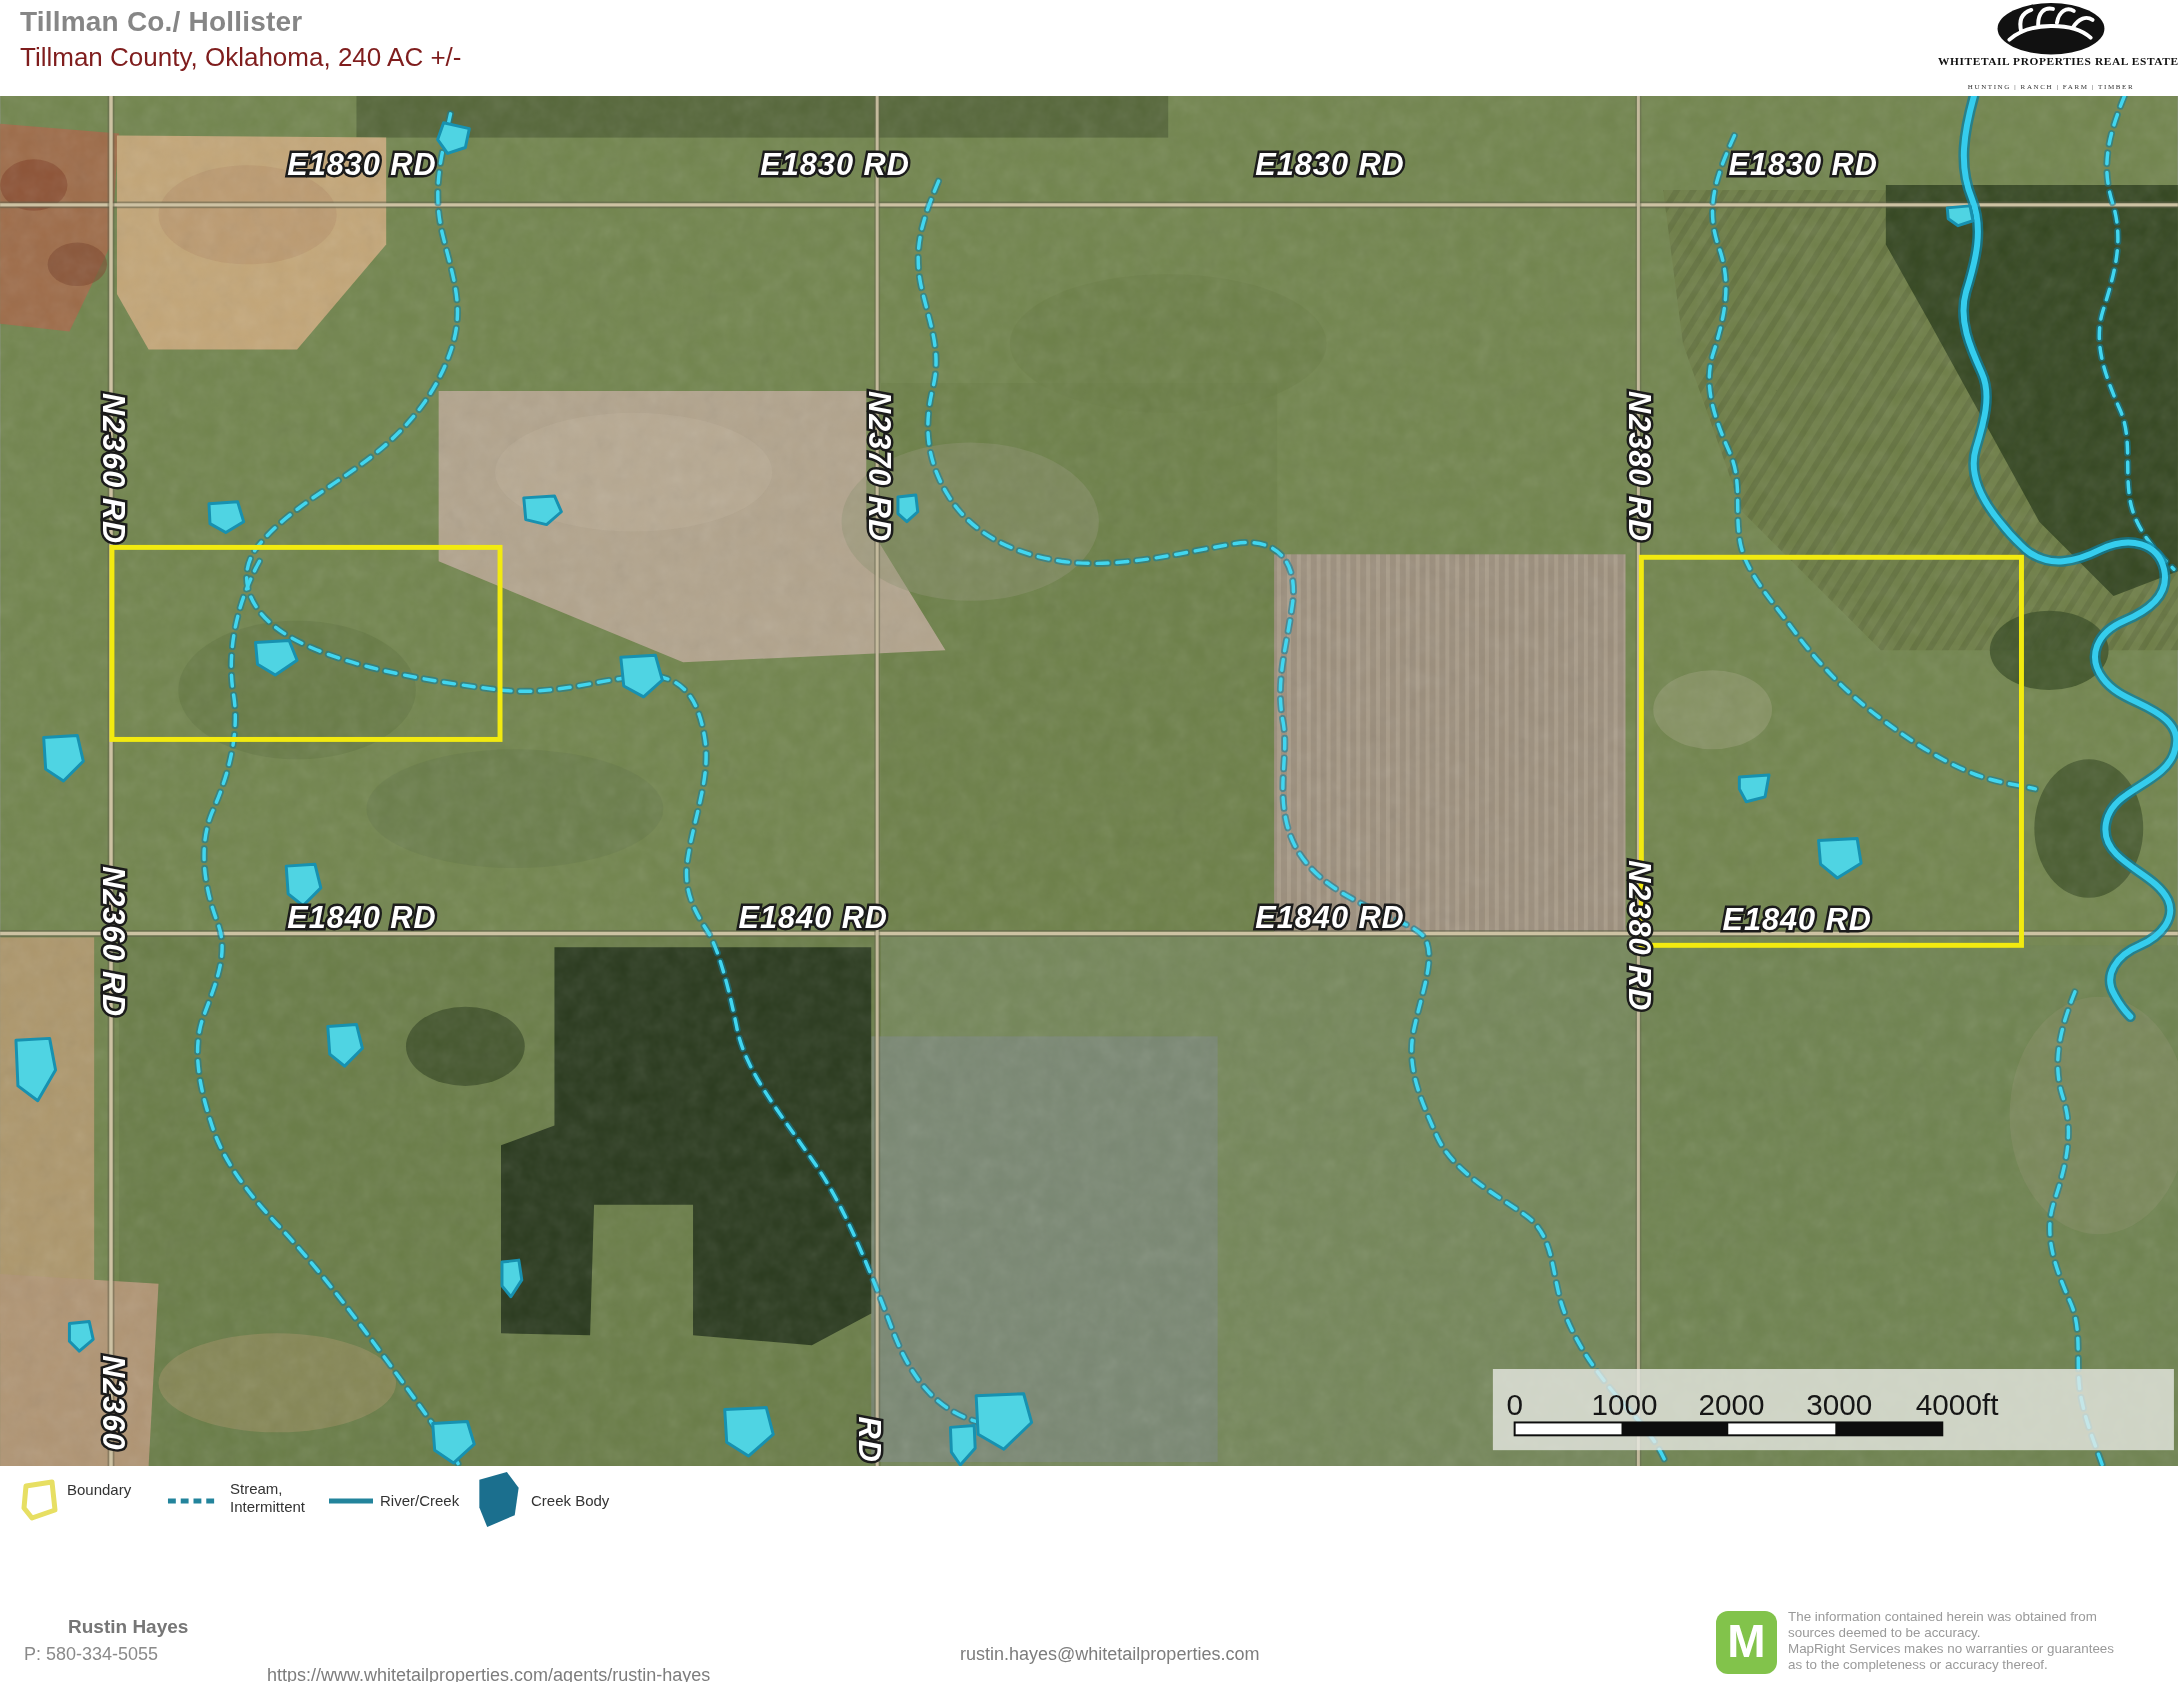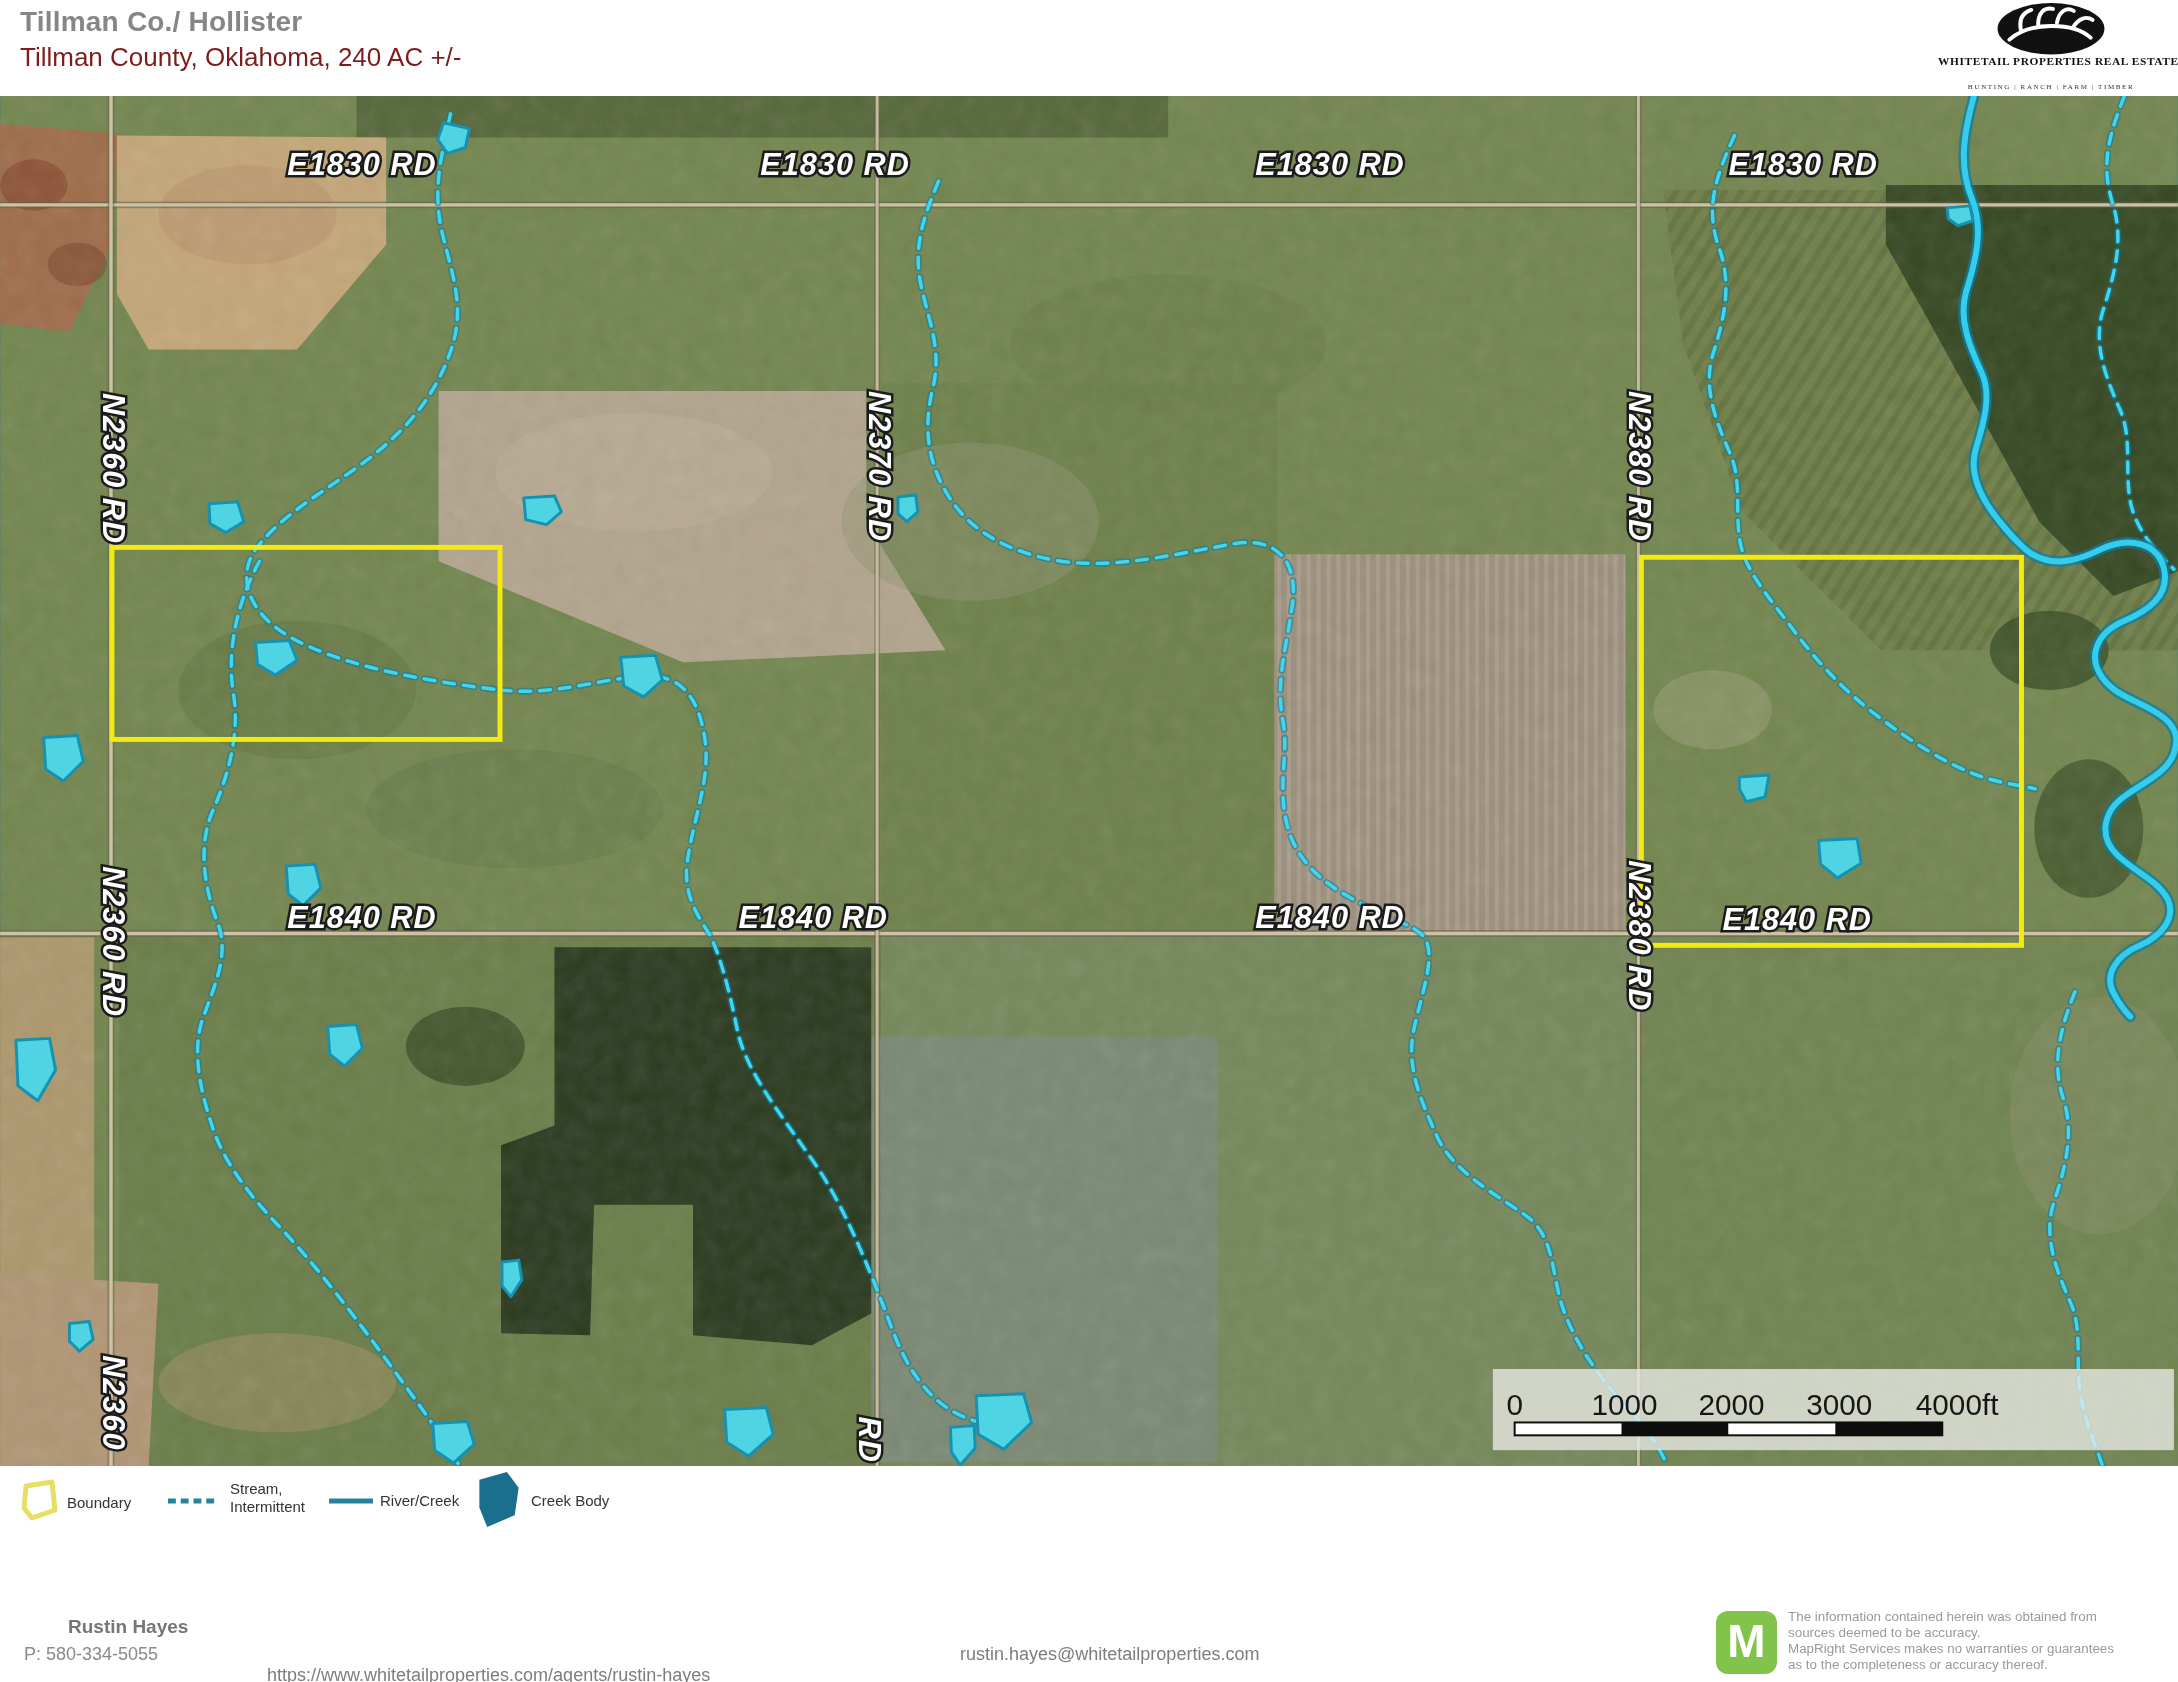--- a/index.html
+++ b/index.html
@@ -9,21 +9,21 @@
   .header{position:absolute;left:0;top:0;width:2178px;height:96px;background:#ffffff;}
   .title{position:absolute;left:20px;top:6px;font-size:28px;font-weight:bold;color:#868686;letter-spacing:0.2px;}
   .subtitle{position:absolute;left:20px;top:42px;font-size:26px;color:#7f1d1d;}
   .logo{position:absolute;right:18px;top:2px;width:218px;height:94px;}
   .logo-brand{position:absolute;right:14px;top:55px;width:226px;text-align:center;
       font-family:"Liberation Serif", serif;font-weight:bold;font-size:11.4px;color:#111;
       letter-spacing:0.6px;white-space:nowrap;}
   .logo-tag{position:absolute;right:14px;top:83px;width:226px;text-align:center;
       font-family:"Liberation Serif", serif;font-size:7px;color:#333;letter-spacing:1.6px;white-space:nowrap;}
   
-  .map{position:absolute;left:0;top:96px;width:2178px;height:1370px;overflow:hidden;background:#0369a1;}
+  .map{position:absolute;left:0;top:96px;width:2178px;height:1370px;overflow:hidden;background:#c4b5fd;}
   .map svg{display:block;}
   text.roadlbl{font-family:"Liberation Sans", sans-serif;font-weight:bold;font-style:italic;
       font-size:31px;fill:#ffffff;stroke:#1b1b1b;stroke-width:5px;paint-order:stroke;letter-spacing:1px;}
   text.scalenum{font-family:"Liberation Sans", sans-serif;font-size:30px;fill:#161616;}
   
   .legend{position:absolute;left:0;top:1466px;width:2178px;height:99px;background:#ffffff;}
   .legend .lbl{position:absolute;font-size:15px;color:#333;}
   
   .footer{position:absolute;left:0;top:1565px;width:2178px;height:117px;background:#ffffff;}
   .agent{position:absolute;left:24px;top:51px;font-size:19px;font-weight:bold;color:#767676;margin-left:44px;}
@@ -215,21 +215,21 @@
       <rect x="1854" y="1340" width="108" height="13" fill="#0d0d0d"></rect>
       <rect x="1530" y="1340" width="432" height="13" fill="none" stroke="#0d0d0d" stroke-width="2"></rect>
     </g>
   </svg>
   </div>
 
   <div class="legend">
     <svg style="position:absolute;left:18px;top:12px" width="40" height="48" viewBox="0 0 40 48">
       <polygon points="8,8 34,4 37,32 14,40 6,30" fill="none" stroke="#e7df63" stroke-width="5" stroke-linejoin="round"></polygon>
     </svg>
-    <div class="lbl" style="left:67px;top:28px">Boundary</div>
+    <div class="lbl" style="left:67px;top:15px">Boundary</div>
 
     <svg style="position:absolute;left:166px;top:30px" width="55" height="10" viewBox="0 0 56 10">
       <line x1="2" y1="5" x2="54" y2="5" stroke="#23849c" stroke-width="5" stroke-dasharray="8 5"></line>
     </svg>
     <div class="lbl" style="left:230px;top:14px">Stream,</div>
     <div class="lbl" style="left:230px;top:32px">Intermittent</div>
 
     <svg style="position:absolute;left:327px;top:30px" width="48" height="10" viewBox="0 0 48 10">
       <line x1="2" y1="5" x2="46" y2="5" stroke="#23849c" stroke-width="5"></line>
     </svg>

